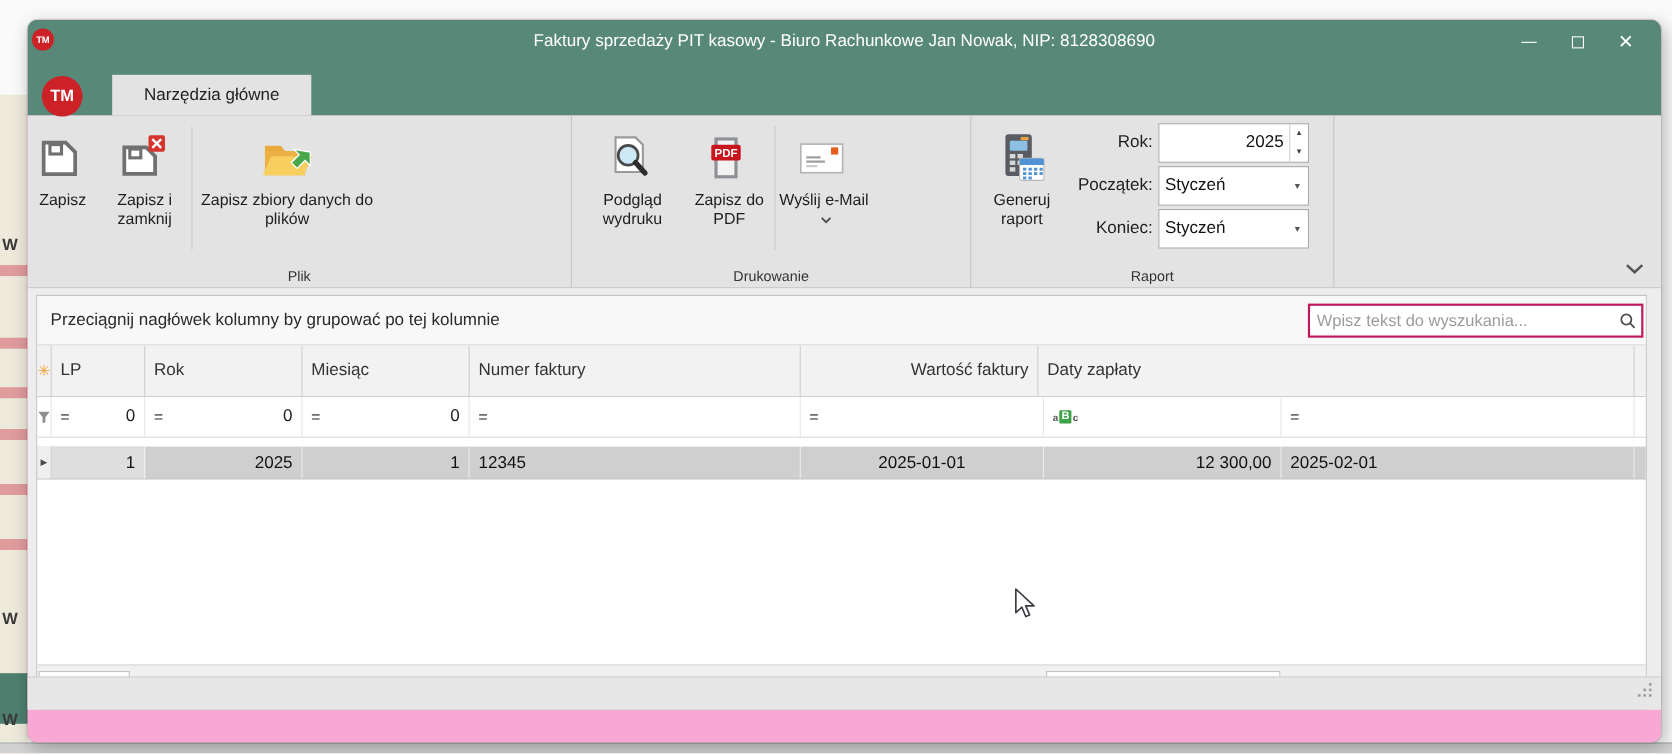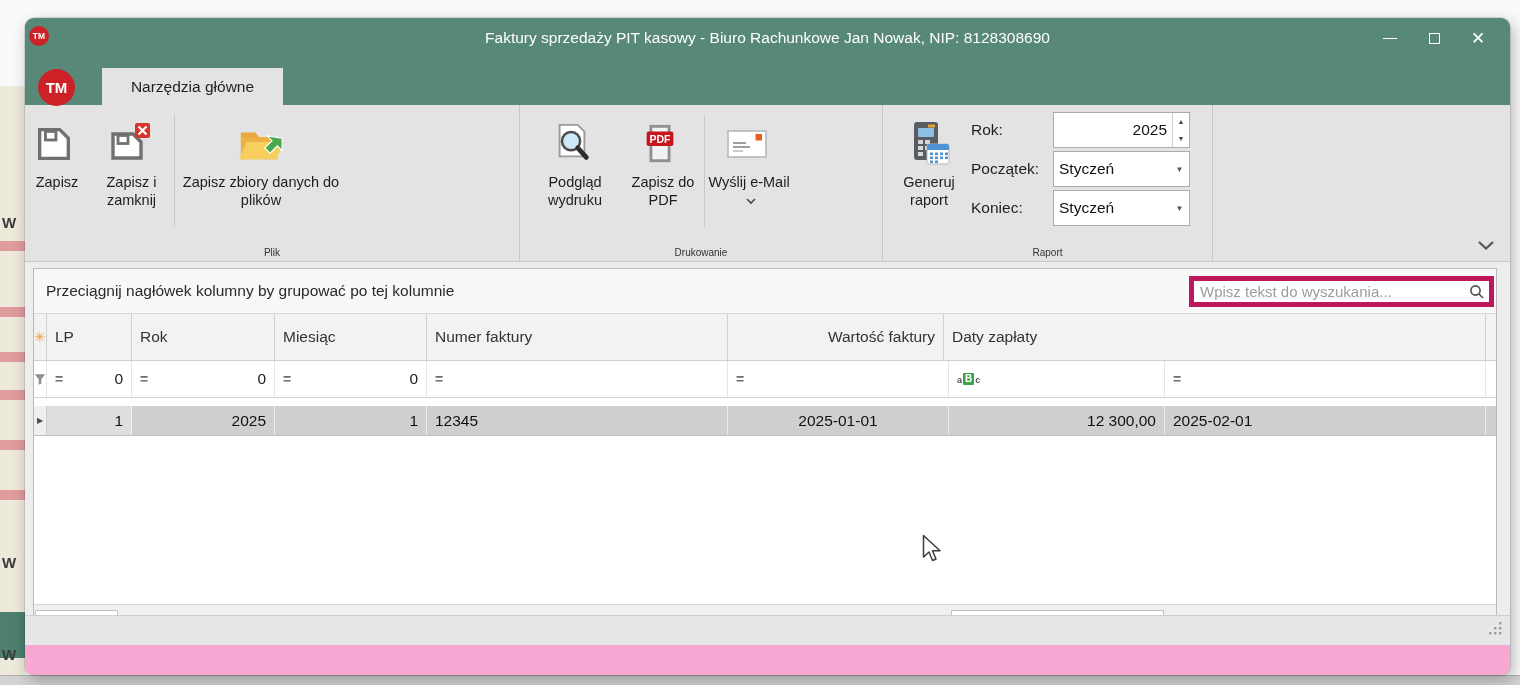--- a/index.html
+++ b/index.html
@@ -36,46 +36,46 @@
     background:#cc2127; color:#fff; font-size:15px; font-weight:bold; display:flex; align-items:center; justify-content:center; z-index:5; }
   .tab { position:absolute; left:77px; top:8px; width:181px; height:37px; background:#e3e3e3;
     color:#1f1f1f; font-size:15.5px; display:flex; align-items:center; justify-content:center; }
 
   
   .ribbon { position:absolute; left:0; top:87px; width:100%; height:157px; background:#e3e3e3; border-bottom:1px solid #c9c9c9; }
   .rgroup { position:absolute; top:0; height:156px; border-right:1px solid #c6c6c6; }
   .g-plik { left:0; width:495px; }
   .g-druk { left:495px; width:363px; }
   .g-raport { left:858px; width:330px; }
-  .grp-label { position:absolute; bottom:3px; left:0; width:100%; text-align:center; font-size:10px; color:#333; }
+  .grp-label { position:absolute; bottom:3px; left:0; width:100%; text-align:center; font-size:13px; color:#333; }
   .grp-body { display:flex; height:138px; align-items:flex-start; }
   .rbtn { display:flex; flex-direction:column; align-items:center; padding-top:14px; height:138px; }
   .rbtn .ricon { width:48px; height:50px; display:flex; align-items:center; }
   .rbtn .rlabel { margin-top:4px; font-size:14.5px; line-height:18px; text-align:center; color:#1e1e1e; }
   .vsep { width:1px; height:112px; background:#c8c8c8; margin-top:10px; }
   .chev-collapse { position:absolute; right:15px; bottom:6px; }
 
   
   .raport-fields { position:absolute; left:88px; top:6px; width:236px; }
   .rfield { display:flex; align-items:center; height:38px; margin-bottom:1px; }
-  .rfield .flabel { width:82px; padding-right:5px; font-size:15.5px; color:#1e1e1e; }
+  .rfield .flabel { width:82px; text-align:right; padding-right:5px; font-size:15.5px; color:#1e1e1e; }
   .fctrl { width:137px; height:36px; background:#fff; border:1px solid #ababab; display:flex; align-items:stretch; }
   .fval { flex:1; font-size:15.5px; color:#111; display:flex; align-items:center; }
   .fval.num { justify-content:flex-end; padding-right:5px; }
   .fval.txt { padding-left:5px; }
   .spincol { width:17px; border-left:1px solid #d0d0d0; display:flex; flex-direction:column; }
   .spincol .sp { flex:1; display:flex; align-items:center; justify-content:center; font-size:7px; color:#444; }
   .ddcol { width:19px; display:flex; align-items:center; justify-content:center; font-size:8px; color:#555; }
 
   
   .client { position:absolute; left:0; top:244px; width:100%; height:383px; background:#ededed; }
   .grid { position:absolute; left:8px; top:6px; width:1464px; height:377px; background:#fff; border:1px solid #b9b9b9; }
   .groupbar { position:relative; height:45px; background:#f8f8f8; border-bottom:1px solid #d9d9d9; display:flex; align-items:center; }
   .groupbar .hint { margin-left:12px; font-size:15.5px; color:#2a2a2a; }
-  .search { position:absolute; right:2px; top:7px; width:305px; height:31px; border:5px solid #be185d; background:#fff; display:flex; align-items:center;margin-left:20px; }
+  .search { position:absolute; right:2px; top:7px; width:305px; height:31px; border:2px solid #be185d; background:#fff; display:flex; align-items:center;margin-left:20px; }
   .search input { flex:1; min-width:0; border:none; outline:none; font-size:15px; padding:0 6px; color:#222; font-family:inherit; }
   .search input::placeholder { color:#9c9c9c; }
   .search .mag { width:24px; display:flex; align-items:center; justify-content:center; }
 
   .gr-row { display:flex; }
   .cell { display:flex; align-items:center; padding:0 8px; overflow:hidden; }
   .c-ind { width:13px; padding:0; justify-content:center; position:relative; }
   .c-lp { width:85px; } .c-rok { width:143px; } .c-mies { width:152px; }
   .c-num { width:301px; } .c-data { width:221px; } .c-wart { width:216px; }
   .c-daty { flex:1; }

